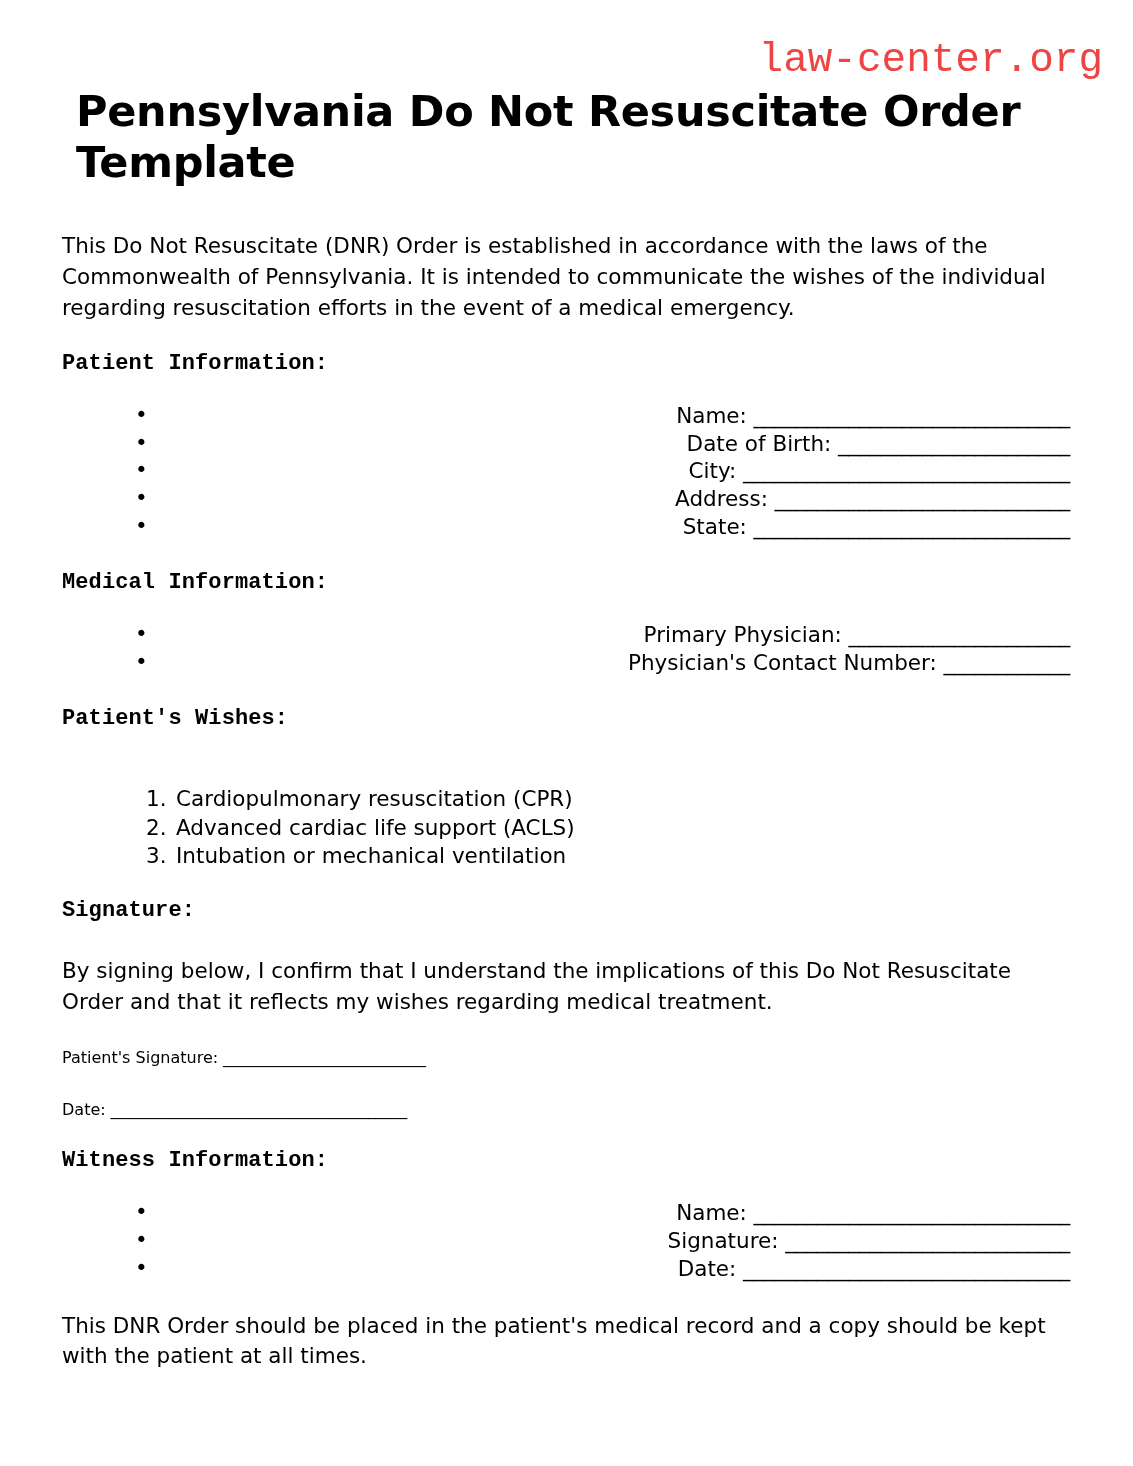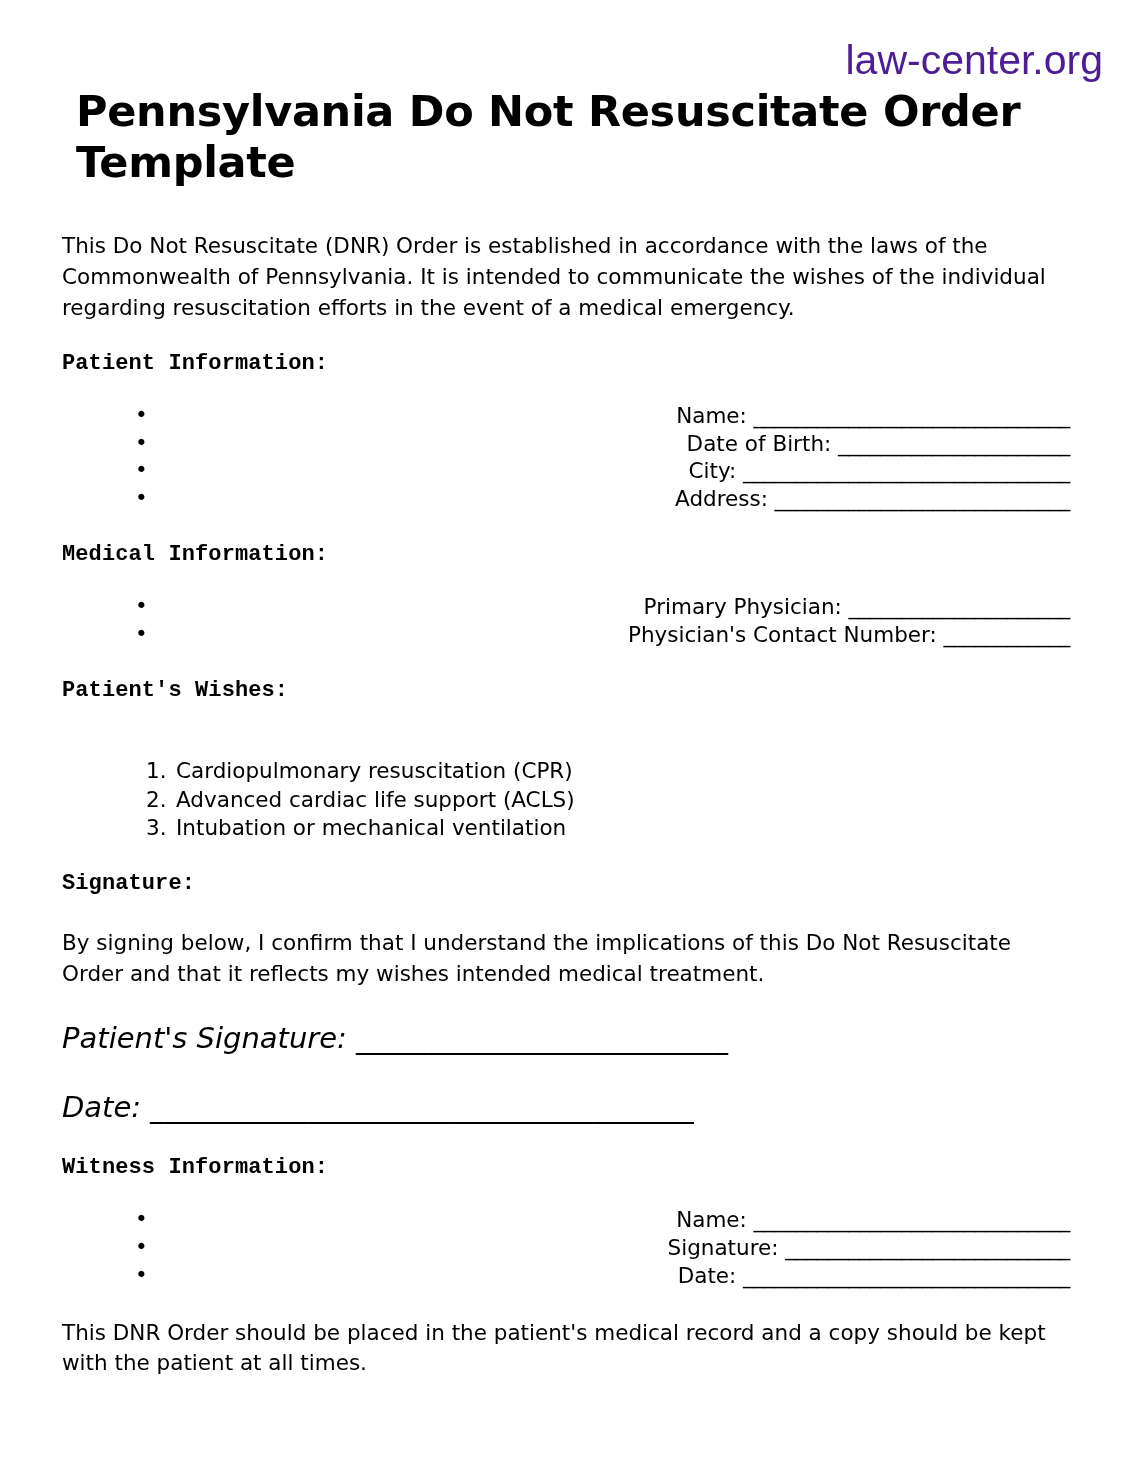--- a/index.html
+++ b/index.html
@@ -24,25 +24,25 @@
     height: 1466px;
     box-sizing: border-box;
     padding: 0 62px;
   }
 
   
   .watermark {
     position: absolute;
     top: 26px;
     right: 30px;
-    font-family: Liberation Sans, sans-serif;
+    font-family: Liberation Mono, monospace;
     font-size: 41px;
     line-height: 1;
     letter-spacing: 0px;
-    color: #4c1d95;
+    color: #ef4444;
     white-space: nowrap;
     user-select: none;
   }
 
   
   .doc-title {
     margin: 14px;
     padding-top: 72px;
     font-size: 43px;
     font-weight: bold;
@@ -116,24 +116,23 @@
     position: absolute;
     left: 0;
     top: 0;
     font-size: 21.5px;
     line-height: 1.32;
   }
 
   
   p.sig-line {
     margin: 0;
-    font-size: 29px;
+    font-size: 16px;
     line-height: 1.35;
     white-space: nowrap;
-    font-style: italic;
   }
 
   .blank {
     letter-spacing: -0.2px;
   }
 </style>
 </head>
 <body>
 
 <div class="page">
@@ -150,20 +149,21 @@
 
   <h2 class="section-heading">Patient Information:</h2>
 
   <div class="gap-sm"></div>
 
   <ul class="field-list">
     <li><span>Name:</span><span class="blank"> ______________________________</span></li>
     <li><span>Date of Birth:</span><span class="blank"> ______________________</span></li>
     <li><span>City:</span><span class="blank"> _______________________________</span></li>
     <li><span>Address:</span><span class="blank"> ____________________________</span></li>
+    <li><span>State:</span><span class="blank"> ______________________________</span></li>
   </ul>
 
   <div class="gap-md"></div>
 
   <h2 class="section-heading">Medical Information:</h2>
 
   <div class="gap-sm"></div>
 
   <ul class="field-list">
     <li><span>Primary Physician:</span><span class="blank"> _____________________</span></li>
@@ -184,21 +184,21 @@
     <li>Advanced cardiac life support (ACLS)</li>
     <li>Intubation or mechanical ventilation</li>
   </ol>
 
   <div class="gap-md"></div>
 
   <h2 class="section-heading">Signature:</h2>
 
   <div class="gap-lg"></div>
 
-  <p class="body-text">By signing below, I confirm that I understand the implications of this Do Not Resuscitate Order and that it reflects my wishes intended medical treatment.</p>
+  <p class="body-text">By signing below, I confirm that I understand the implications of this Do Not Resuscitate Order and that it reflects my wishes regarding medical treatment.</p>
 
   <div class="gap-lg"></div>
 
   <p class="sig-line"><span>Patient's Signature:</span><span class="blank"> __________________________</span></p>
 
   <div class="gap-lg"></div>
 
   <p class="sig-line"><span>Date:</span><span class="blank"> ______________________________________</span></p>
 
   <div class="gap-md"></div>

